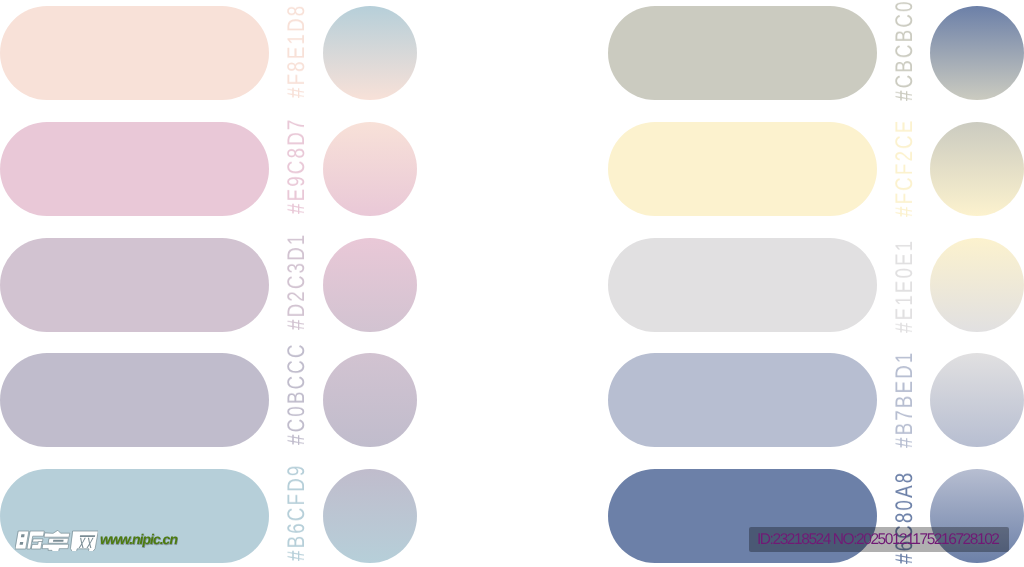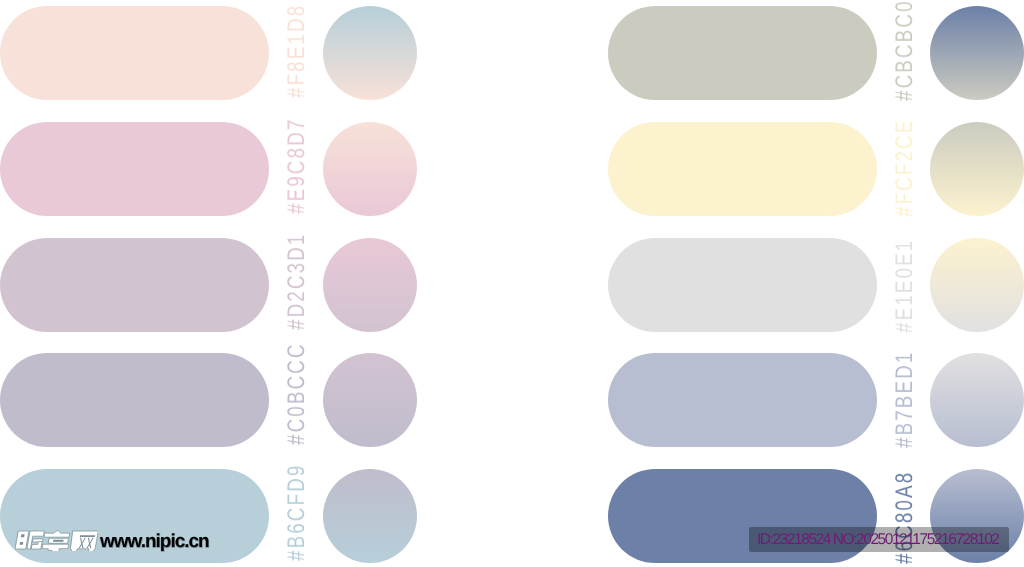--- a/index.html
+++ b/index.html
@@ -15,22 +15,22 @@
             line-height:1;
             transform-origin:left top;
             transform:rotate(-90deg) scaleX(0.78) translateZ(0);
             will-change:transform;}
 
   
   .wm-brand{position:absolute;left:0;top:0;width:1024px;height:567px;
             pointer-events:none;}
   .wm-cn{position:absolute;left:15.3px;top:529.8px;}
   .wm-url{position:absolute;left:100px;top:531.5px;
-          font-size:19px;font-weight:bold;
-          color:#000000;letter-spacing:-1px;line-height:1;white-space:nowrap;
+          font-size:14px;font-weight:bold;font-style:italic;
+          color:#4d7c0f;letter-spacing:-1px;line-height:1;white-space:nowrap;
           text-shadow:0.7px 0.7px 0 rgba(124,142,152,0.85),
                       -0.5px 0.5px 0 rgba(124,142,152,0.55),
                       0.5px -0.5px 0 rgba(124,142,152,0.45);}
 
   
   .wm-id{position:absolute;left:749px;top:527px;width:260px;height:25px;
          background:rgba(0,0,0,0.31);border-radius:2px;
          color:#701a75;font-size:15.5px;letter-spacing:-1.44px;
          line-height:1;
          display:flex;align-items:center;justify-content:flex-start;

